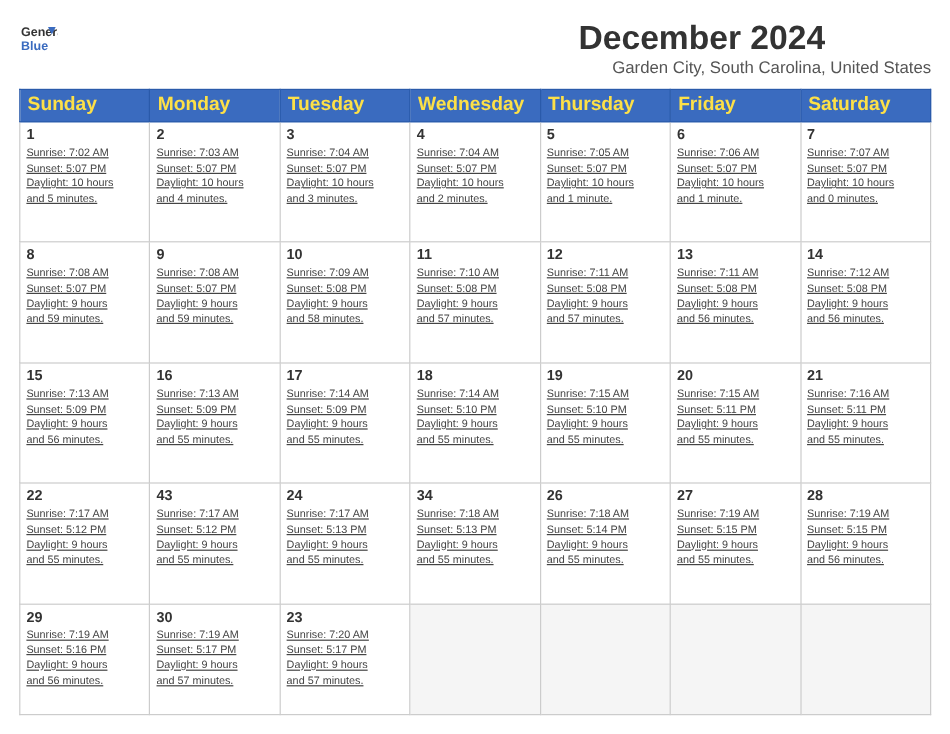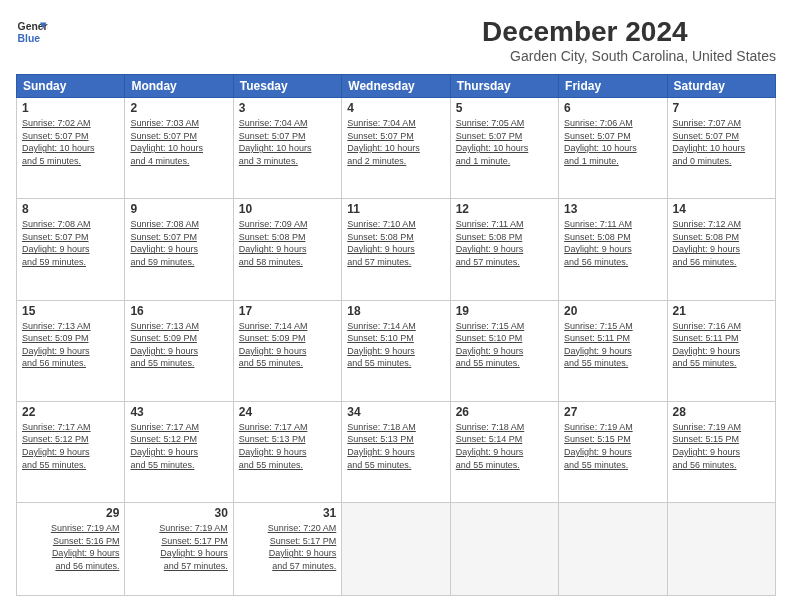--- a/index.html
+++ b/index.html
@@ -45,24 +45,24 @@
       margin-left: 28px;
     }
     .calendar {
       flex: 1;
       border-collapse: collapse;
       width: 100%;
       table-layout: fixed;
     }
     .calendar th {
       background-color: #3a6bbf;
-      color: #ffffff;
+      color: #fde047;
       text-align: left;
       padding: 4px 6px;
-      font-size: 12px;
+      font-size: 16px;
       font-weight: bold;
       border: 1px solid #2a5aaa;
       margin-left: 17px;
     }
     .calendar td {
       border: 1px solid #ccc;
       vertical-align: top;
       padding: 3px 5px;
       font-size: 9.5px;
       color: #333;
@@ -79,21 +79,20 @@
       margin-bottom: 2px;
     }
     .day-info {
       font-size: 9px;
       line-height: 1.4;
       color: #444;
       text-decoration: underline;
     }
     .last-row td {
       height: 65px;
-      text-align: right;
     }
   </style>
 </head>
 <body>
 
 <div class="page">
   <div class="header">
     <div class="logo">
       <svg class="logo-icon" viewBox="0 0 40 40">
         <text x="2" y="18" font-size="13" font-weight="bold" fill="#333" font-family="Arial">General</text>
@@ -243,21 +242,21 @@
         <tr class="last-row">
           <td>
             <span class="day-number">29</span>
             <div class="day-info">Sunrise: 7:19 AM<br>Sunset: 5:16 PM<br>Daylight: 9 hours<br>and 56 minutes.</div>
           </td>
           <td>
             <span class="day-number">30</span>
             <div class="day-info">Sunrise: 7:19 AM<br>Sunset: 5:17 PM<br>Daylight: 9 hours<br>and 57 minutes.</div>
           </td>
           <td>
-            <span class="day-number">31</span>
+            <span class="day-number">23</span>
             <div class="day-info">Sunrise: 7:20 AM<br>Sunset: 5:17 PM<br>Daylight: 9 hours<br>and 57 minutes.</div>
           </td>
           <td class="empty"></td>
           <td class="empty"></td>
           <td class="empty"></td>
           <td class="empty"></td>
         </tr>
       </tbody>
   </table>
 </div>

